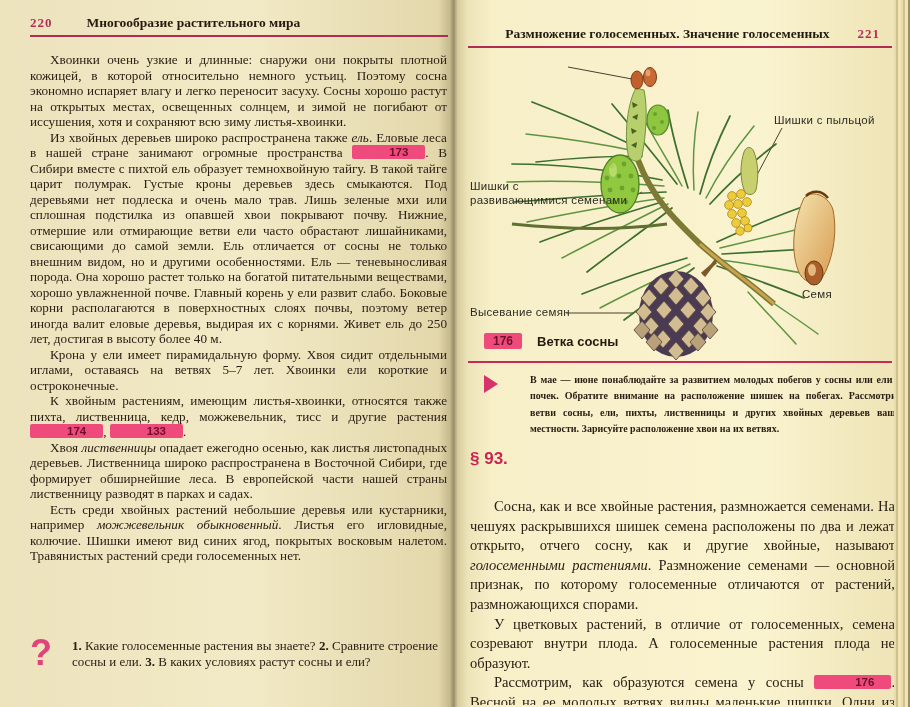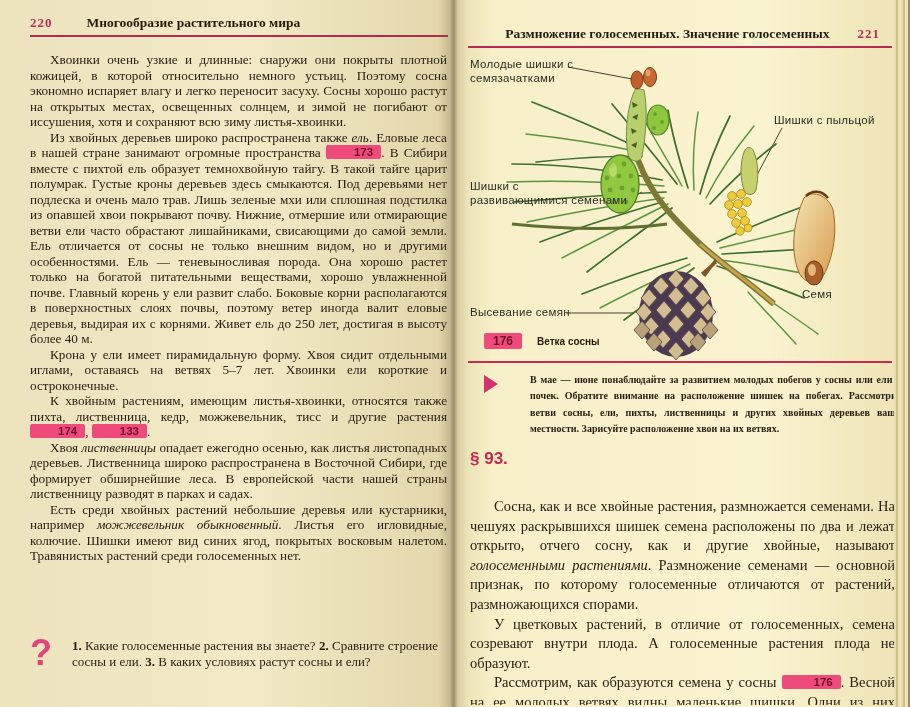--- a/index.html
+++ b/index.html
@@ -24,35 +24,35 @@
   .lp-header .runhead{margin-left:34px;}
   .rp-header .pagenum{margin-left:28px;}
   .rule{position:absolute;height:2px;background:#b32b53;}
   
   .lp-body{position:absolute;top:52px;left:30px;width:417px;height:580px;overflow:hidden;
       font-size:13.2px;line-height:15.5px;text-align:justify;}
   .lp-body p{margin:0;text-indent:20px;}
   .em{font-style:italic;}
   .badge{display:inline-block;background:#ee4b7c;color:#6d0f2a;font-weight:bold;
       font-family:"Liberation Sans",sans-serif;font-size:11.5px;line-height:14px;
-      padding:0 8px;border-radius:2px;vertical-align:1px;}
+      padding:0 17px;border-radius:2px;vertical-align:1px;}
   .questions{position:absolute;top:636px;left:30px;width:408px;display:flex;}
   .qmark{font-family:"Liberation Sans",sans-serif;font-weight:bold;font-size:36px;line-height:34px;
       color:#e0447a;width:42px;flex:0 0 42px;}
   .qtext{font-size:13px;line-height:16px;text-align:justify;padding-top:2px;}
   .qtext b{font-weight:bold;}
   
   .figure{position:absolute;top:52px;left:0;width:444px;height:310px;}
   .figure svg{position:absolute;left:0;top:0;}
   .figlabel{position:absolute;font-family:"Liberation Sans",sans-serif;font-size:11.5px;
       line-height:13.5px;color:#2c2c24;letter-spacing:.3px;}
   .figlabel span{display:block;}
   .fig-caption{position:absolute;top:333px;left:32px;display:flex;align-items:center;}
   .fig-caption .badge{font-size:12px;padding:1px 9px;}
-  .fig-caption .cap{font-family:"Liberation Sans",sans-serif;font-weight:bold;font-size:10px;
+  .fig-caption .cap{font-family:"Liberation Sans",sans-serif;font-weight:bold;font-size:13px;
       color:#241a10;margin-left:15px;}
   
   .note{position:absolute;top:372px;left:30px;width:412px;}
   .note-arrow{position:absolute;left:2px;top:3px;width:0;height:0;
       border-left:14px solid #d6336c;border-top:9px solid transparent;border-bottom:9px solid transparent;}
   .note-text{margin-left:48px;width:376px;font-size:10px;line-height:16.4px;text-align:justify;color:#2b2015;font-weight:bold;}
   .section-head{position:absolute;top:447px;left:18px;display:flex;
       font-family:"Liberation Sans",sans-serif;font-weight:bold;font-size:17px;line-height:23px;justify-content:flex-end;}
   .section-no{color:#c8254f;width:52px;flex:0 0 52px;}
   .section-title span{display:block;color:#241a10;}
@@ -245,24 +245,20 @@
         </g>
 
         <g>
           <path d="M352 146 C342 168,338 196,346 218 C350 230,362 234,370 226 C380 210,386 182,381 158 C378 146,362 136,352 146 Z" fill="url(#seedGrad)" stroke="#a06a28" stroke-width="1"></path>
           <path d="M354 144 C360 138,370 138,376 146" stroke="#6a3a10" stroke-width="2.5" fill="none"></path>
           <ellipse cx="362" cy="221" rx="9" ry="12" fill="#aa5f2a" stroke="#6a3810" stroke-width="1"></ellipse>
           <ellipse cx="360" cy="218" rx="4" ry="6" fill="#e2b87c"></ellipse>
         </g>
       </svg>
 
-      <div class="figlabel" style="left:18px;top:6px;">
-        <span>Молодые шишки с</span>
-        <span>семязачатками</span>
-      </div>
       <div class="figlabel" style="left:322px;top:62px;">
         <span>Шишки с пыльцой</span>
       </div>
       <div class="figlabel" style="left:18px;top:128px;">
         <span>Шишки с</span>
         <span>развивающимися семенами</span>
       </div>
       <div class="figlabel" style="left:350px;top:236px;">
         <span>Семя</span>
       </div>

